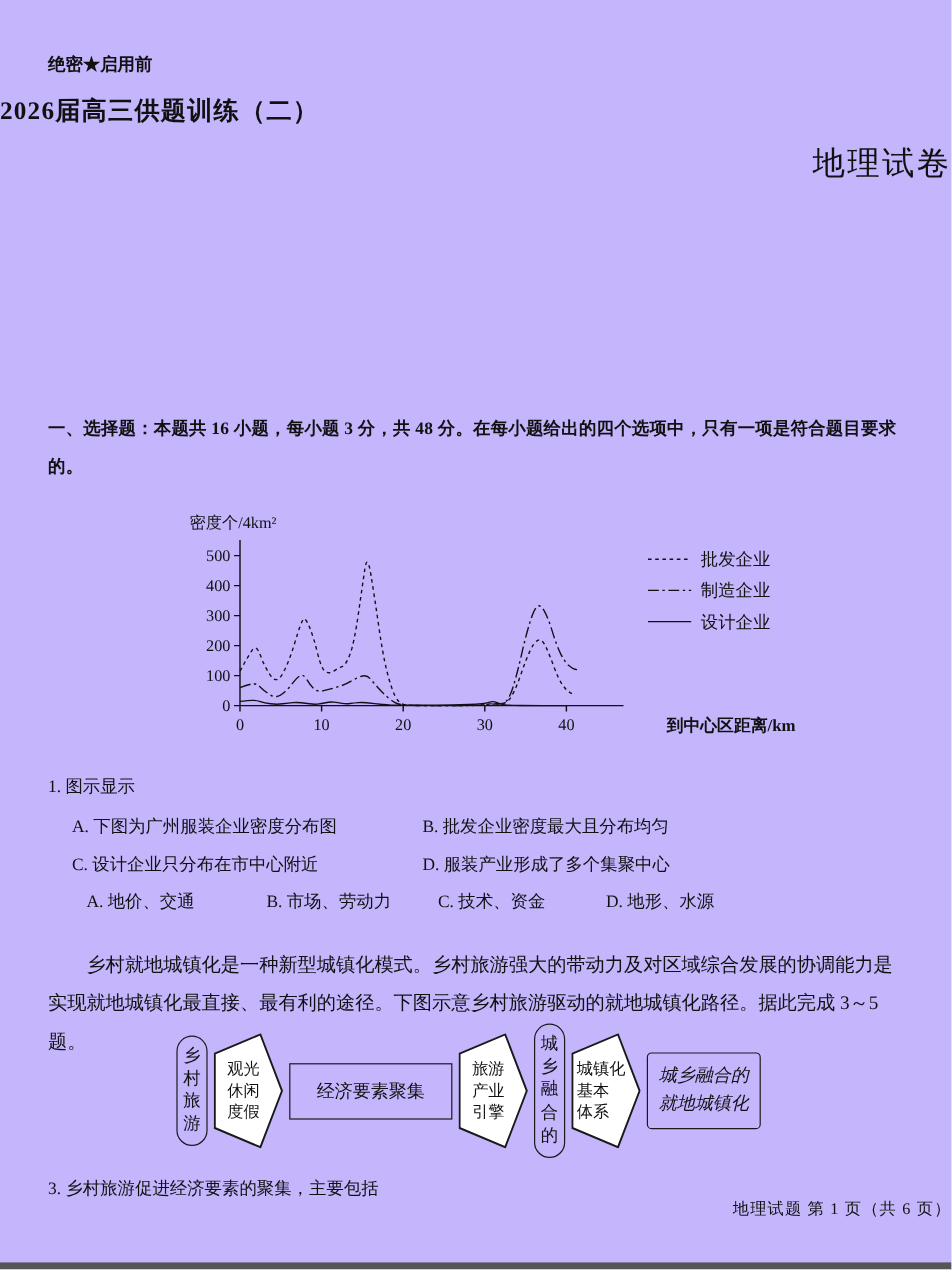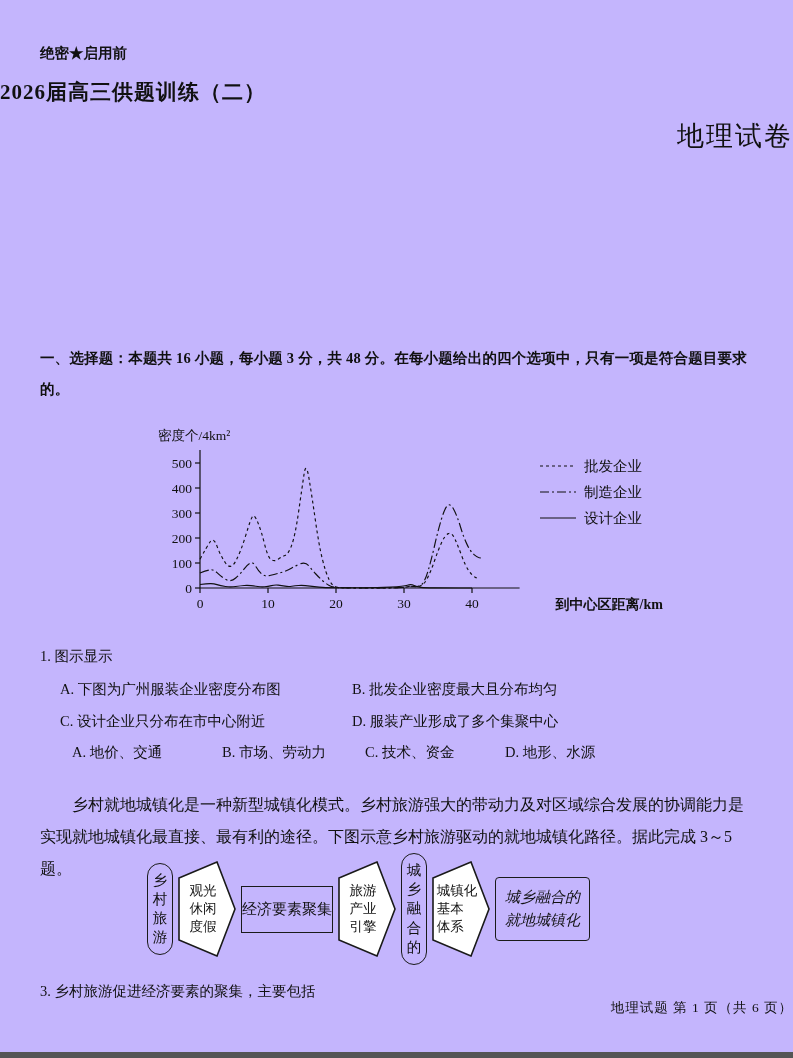--- a/index.html
+++ b/index.html
@@ -24,21 +24,21 @@
   .q2block{left:40px;top:734px;width:715px;font-size:14.5px;}
   .opts4{display:grid;grid-template-columns:150px 143px 140px auto;margin-left:32px;line-height:32px;margin-top:2px;}
   .passage2{left:40px;top:789px;width:713px;font-size:16px;line-height:32px;}
   .diagram{left:147px;top:852px;width:515px;height:114px;display:flex;align-items:center;gap:5px;}
   .pill{border:1.6px solid #1a1a1a;border-radius:18px;padding:7px 4px;display:flex;align-items:center;justify-content:center;}
   .pill .vtext{display:inline-block;width:1.1em;word-break:break-all;font-size:14.5px;line-height:1.32;text-align:center;}
   .arrow-node{position:relative;width:58px;height:96px;flex:0 0 auto;}
   .arrow-node svg{position:absolute;left:0;top:0;}
   .arrow-text{position:absolute;left:2px;top:0;width:46px;height:96px;display:flex;align-items:center;justify-content:center;
     font-size:13.5px;line-height:1.32;text-align:left;white-space:pre-line;}
-  .rect-node{border:1.6px solid #1a1a1a;padding:13px 0;font-size:15px;white-space:nowrap;}
+  .rect-node{border:1.6px solid #1a1a1a;padding:13px 22px;font-size:15px;white-space:nowrap;}
   .round-node{border:1.6px solid #1a1a1a;border-radius:4px;padding:8px 9px;font-size:15px;line-height:1.55;
     text-align:center;white-space:pre-line;font-style:italic;}
   .q3{left:40px;top:976px;width:715px;font-size:14.5px;}
   .footer{left:0;top:999px;width:100%;text-align:right;font-size:13.5px;letter-spacing:1px;}
   .bottom-bar{left:0;bottom:0;width:100%;height:6px;background:#555;}
   svg text{font-family:"Liberation Serif","DejaVu Serif",serif;}
 </style>
 </head>
 <body>
 

